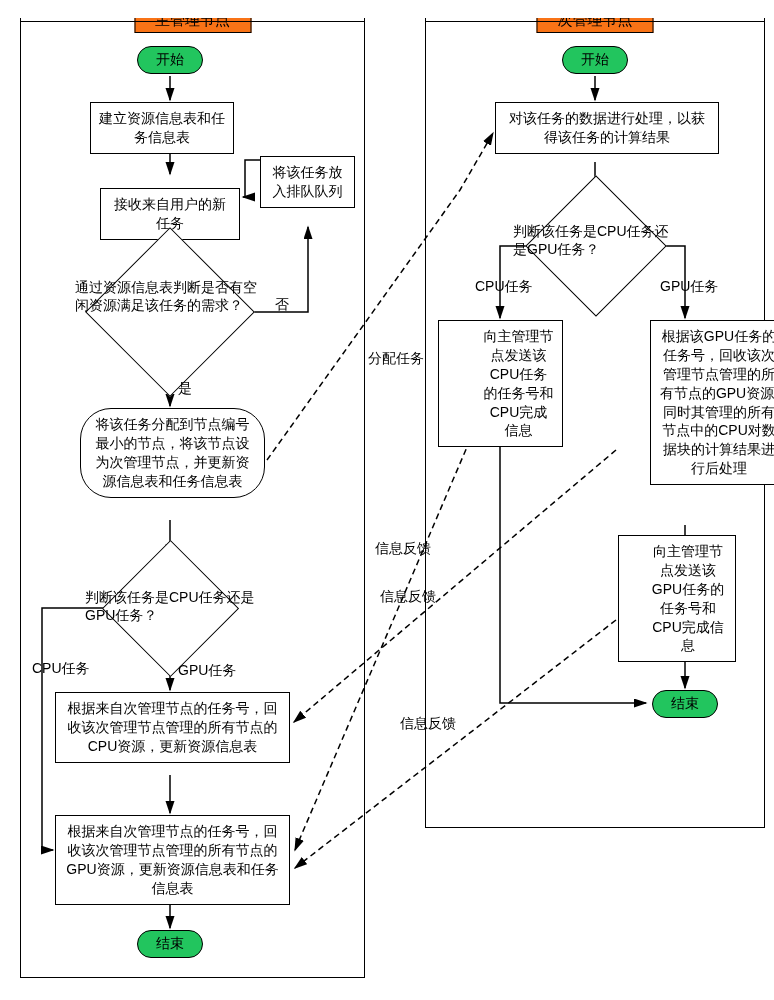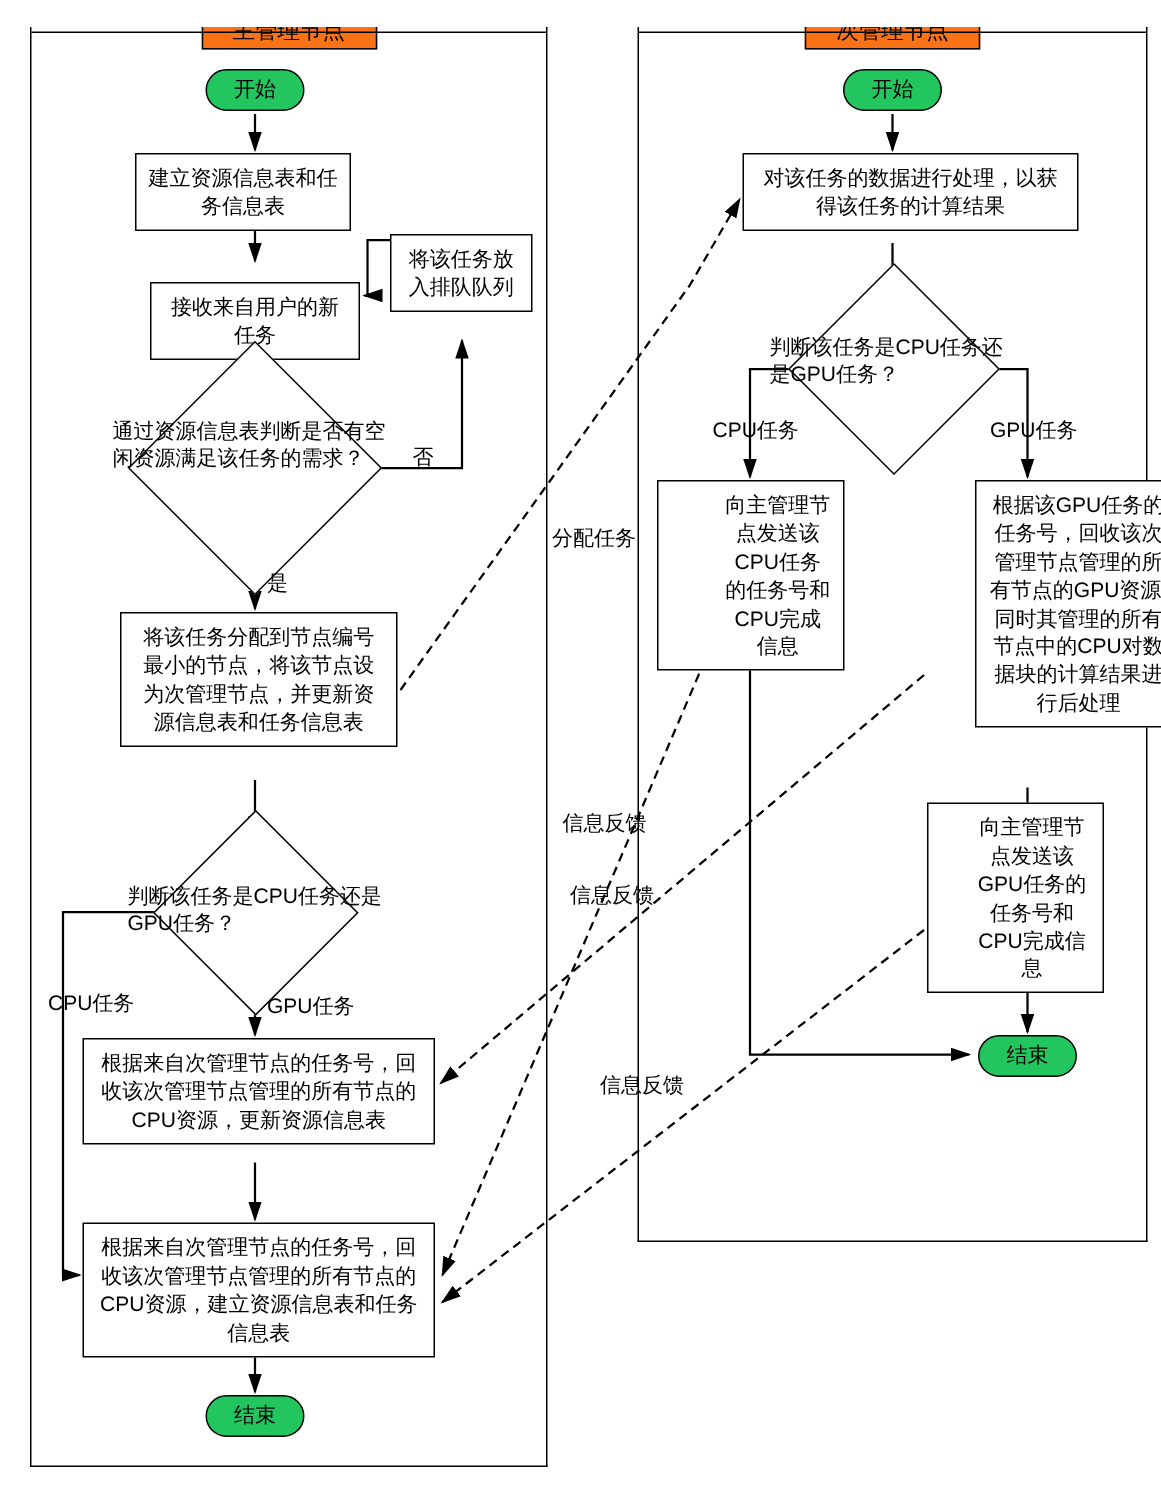--- a/index.html
+++ b/index.html
@@ -34,30 +34,30 @@
 <div class="box" style="left:90px; top:102px; width:144px;">建立资源信息表和任务信息表</div>
 <div class="box" style="left:100px; top:176px; width:140px;margin-top:12px;">接收来自用户的新任务</div>
 <div class="box" style="left:260px; top:156px; width:95px;">将该任务放入排队队列</div>
 
 <div class="diamond" style="left:110px; top:252px; width:120px; height:120px;"></div>
 <div class="diamond-text" style="left:75px; top:278px; width:190px;">通过资源信息表判断是否有空闲资源满足该任务的需求？</div>
 
 <div class="label" style="left:178px; top:380px;">是</div>
 <div class="label" style="left:275px; top:296px;">否</div>
 
-<div class="box" style="left:80px; top:408px; width:185px;">将该任务分配到节点编号最小的节点，将该节点设为次管理节点，并更新资源信息表和任务信息表</div>
+<div class="box" style="left:80px; top:408px; width:185px;border-radius:31px;">将该任务分配到节点编号最小的节点，将该节点设为次管理节点，并更新资源信息表和任务信息表</div>
 
 <div class="diamond" style="left:122px; top:560px; width:97px; height:97px;"></div>
 <div class="diamond-text" style="left:85px; top:588px; width:170px;">判断该任务是CPU任务还是GPU任务？</div>
 
 <div class="label" style="left:32px; top:660px;">CPU任务</div>
 <div class="label" style="left:178px; top:662px;">GPU任务</div>
 
 <div class="box" style="left:55px; top:692px; width:235px;">根据来自次管理节点的任务号，回收该次管理节点管理的所有节点的CPU资源，更新资源信息表</div>
-<div class="box" style="left:55px; top:815px; width:235px;">根据来自次管理节点的任务号，回收该次管理节点管理的所有节点的CPU资源，建立资源信息表和任务信息表</div>
+<div class="box" style="left:55px; top:815px; width:235px;">根据来自次管理节点的任务号，回收该次管理节点管理的所有节点的GPU资源，更新资源信息表和任务信息表</div>
 
 <div class="terminal" style="left:170px; top:930px;">结束</div>
 
 <div class="terminal" style="left:595px; top:46px;">开始</div>
 <div class="box" style="left:495px; top:102px; width:224px;">对该任务的数据进行处理，以获得该任务的计算结果</div>
 
 <div class="diamond" style="left:546px; top:196px; width:100px; height:100px;"></div>
 <div class="diamond-text" style="left:513px; top:222px; width:165px;">判断该任务是CPU任务还是GPU任务？</div>
 
 <div class="label" style="left:475px; top:278px;">CPU任务</div>

